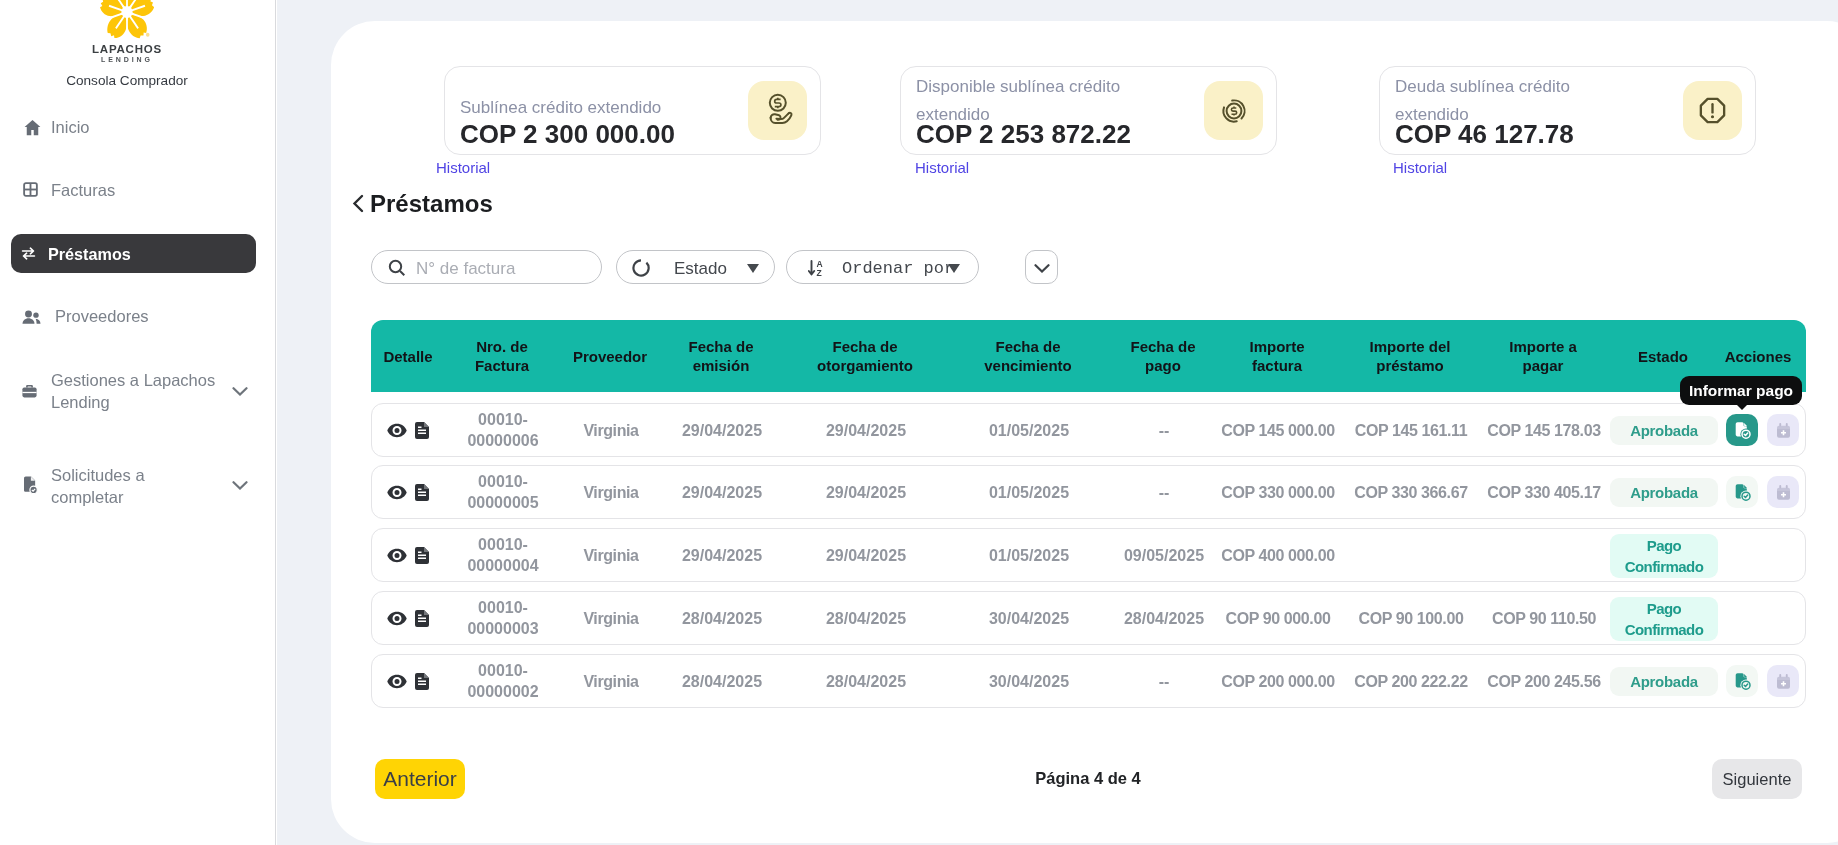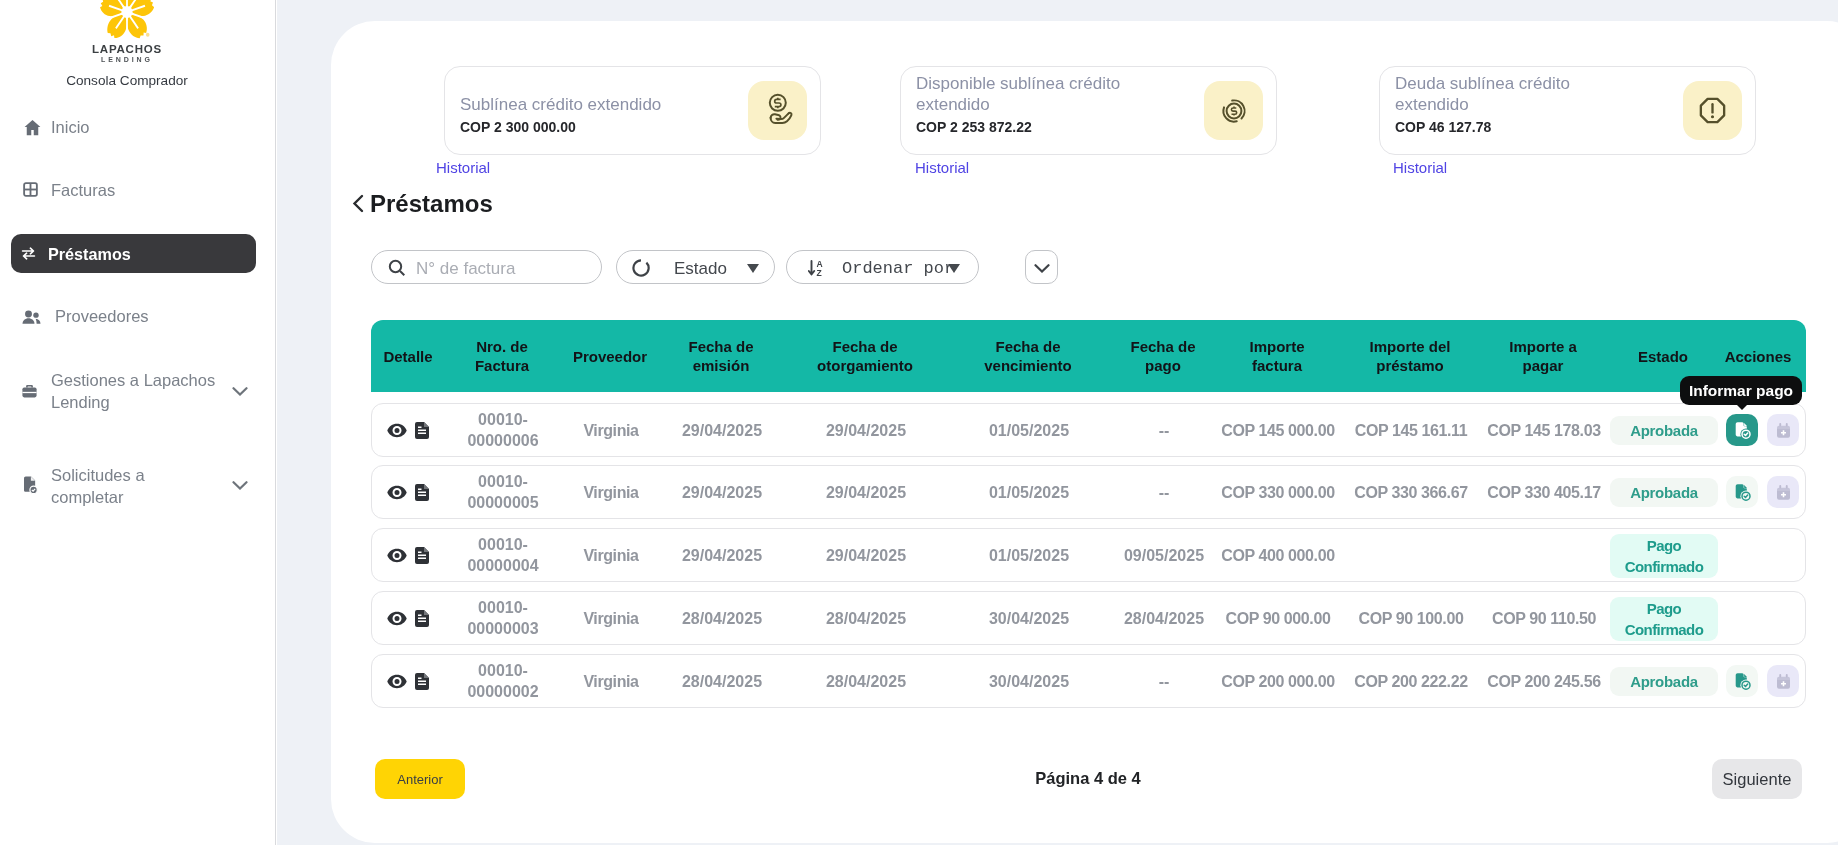--- a/index.html
+++ b/index.html
@@ -18,22 +18,22 @@
 .chev { position:absolute; left:232px; }
 .active-pill { position:absolute; left:11px; top:234px; width:245px; height:39px; background:#39393c; border-radius:10px; }
 .active-pill .txt { position:absolute; left:37px; top:11px; color:#fff; font-size:16.2px; font-weight:bold; }
 
 
 .mainbg { position:absolute; left:277px; top:0; width:1561px; height:845px; background:#eef1f6; }
 .maincard { position:absolute; left:331px; top:21px; width:1540px; height:822px; background:#fff; border-radius:44px; }
 
 
 .scard { position:absolute; top:66px; width:377px; height:89px; background:#fff; border:1px solid #e4e4e7; border-radius:16px; }
-.scard .title { position:absolute; left:15px; color:#8c91a6; font-size:17px; line-height:21px; }
-.scard .value { position:absolute; left:15px; color:#26272b; font-size:14px; font-weight:bold; }
+.scard .title { position:absolute; left:15px; color:#8c91a6; font-size:17px; line-height:28px; }
+.scard .value { position:absolute; left:15px; color:#26272b; font-size:26px; font-weight:bold; }
 .scard .ibox { position:absolute; right:13px; top:14px; width:59px; height:59px; background:#faf1c8; border-radius:16px; display:flex; align-items:center; justify-content:center; }
 .hist { position:absolute; font-size:15px; color:#5044e4; }
 
 .pagehead { position:absolute; left:370px; top:190px; font-size:24px; font-weight:bold; color:#1b1d20; }
 
 
 .pill { position:absolute; top:250px; height:34px; border:1px solid #c2c4c8; border-radius:17px; background:#fff; }
 .ftext { position:absolute; font-size:17px; color:#43474d; }
 
 
@@ -52,21 +52,21 @@
 .c8 { left:821px; width:170px; }
 .c9 { left:954px; width:170px; }
 .c10 { left:1087px; width:170px; }
 
 .badge-a { position:absolute; left:1238px; top:12px; width:108px; height:29px; background:#f2f7f3; border-radius:9px; display:flex; align-items:center; justify-content:center; color:#2f9d8b; font-size:15px; letter-spacing:-0.3px; font-weight:bold; }
 .badge-p { position:absolute; left:1238px; top:5px; width:108px; height:44px; background:#e2fbf4; border-radius:9px; display:flex; align-items:center; justify-content:center; text-align:center; color:#1e9c8c; font-size:15px; letter-spacing:-0.55px; font-weight:bold; line-height:21px; }
 .btn-file { position:absolute; left:1354px; top:10px; width:32px; height:32px; border-radius:10px; display:flex; align-items:center; justify-content:center; }
 .btn-cal { position:absolute; left:1395px; top:10px; width:32px; height:32px; border-radius:10px; background:#e9e8f8; display:flex; align-items:center; justify-content:center; }
 
 
-.btn-ant { position:absolute; left:375px; top:759px; width:90px; height:40px; background:#ffd404; border-radius:10px; display:flex; align-items:center; justify-content:center; font-size:13px; color:#3a3f46; }
+.btn-ant { position:absolute; left:375px; top:759px; width:90px; height:40px; background:#ffd404; border-radius:10px; display:flex; align-items:center; justify-content:center; font-size:21px; color:#3a3f46; }
 .pageinfo { position:absolute; left:1008px; top:769px; width:160px; text-align:center; font-size:16.5px; font-weight:bold; color:#212326; }
 .btn-sig { position:absolute; left:1712px; top:759px; width:90px; height:40px; background:#e7e7e9; border-radius:10px; display:flex; align-items:center; justify-content:center; font-size:16.5px; color:#33373d; }
 
 
 .tooltip { position:absolute; left:1680px; top:376px; width:122px; height:29px; background:#0d0e0f; border-radius:9px; color:#fff; font-size:15.5px; font-weight:bold; display:flex; align-items:center; justify-content:center; }
 .tooltip:after { content:""; position:absolute; left:56px; top:28px; border:6px solid transparent; border-top:6.5px solid #0d0e0f; border-bottom:0; }
 </style>
 </head>
 <body>
 <div class="mainbg"></div>

